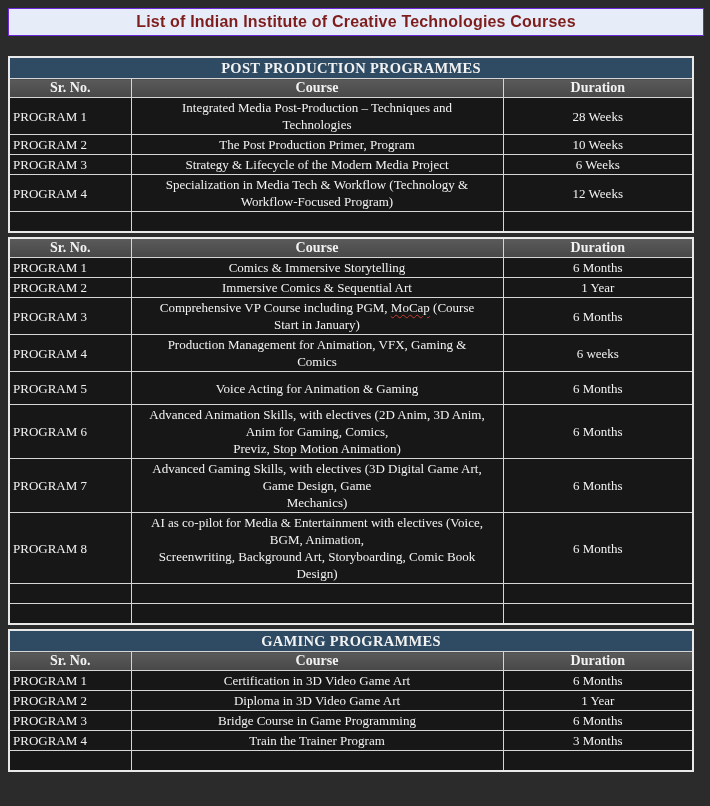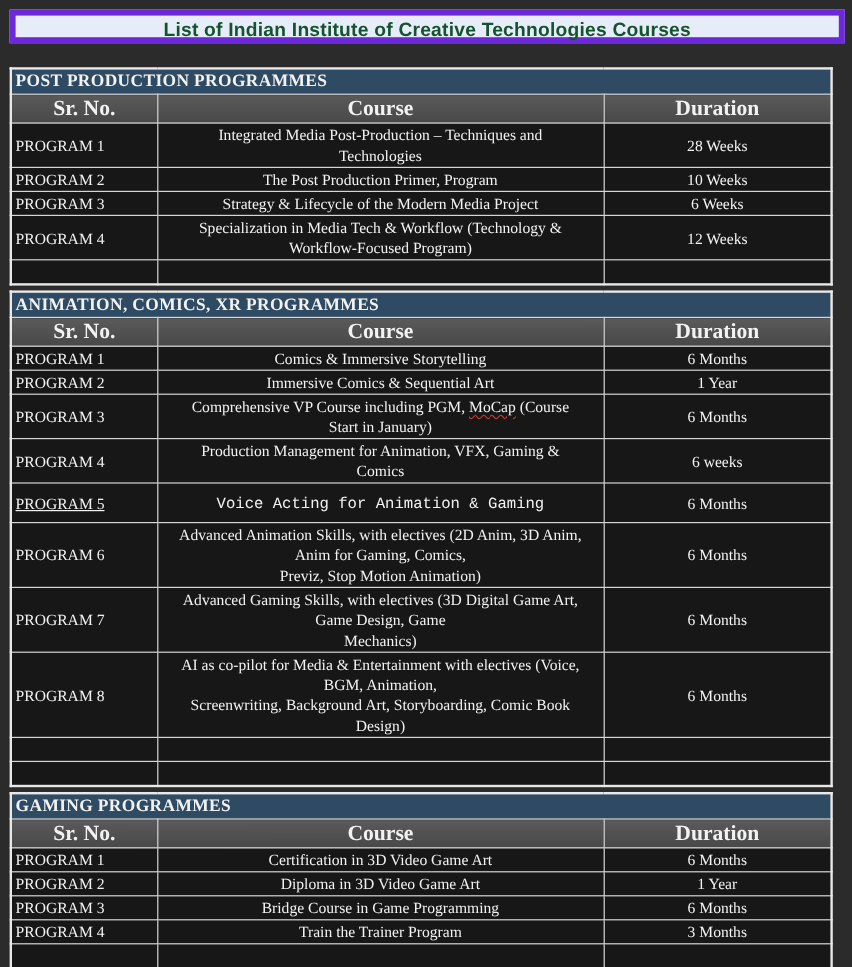--- a/index.html
+++ b/index.html
@@ -15,22 +15,22 @@
     box-sizing: border-box;
     width: 710px;
     height: 806px;
     padding: 8px 0 0 8px;
   }
   .title-bar {
     box-sizing: border-box;
     width: 696px;
     height: 28px;
     background: #e6edf8;
-    border: 5px solid #6d28d9;
-    color: #14532d;
+    border: 1px solid #6d28d9;
+    color: #7f1d1d;
     font-family: "Liberation Sans", sans-serif;
     font-weight: bold;
     font-size: 16px;
     line-height: 26px;
     text-align: center;
     letter-spacing: 0.2px;
   }
   #tables-root { margin-top: 20px; }
   table.section-table {
     border-collapse: collapse;
@@ -43,27 +43,27 @@
   table.section-table th, table.section-table td {
     border: 1px solid #d6d6d6;
     color: #f2f2f2;
     padding: 1px 3px;
     vertical-align: middle;
   }
   th.section-header {
     background: #2e4b63;
     font-size: 14.5px;
     font-weight: bold;
-    text-align: left;
+    text-align: center;
     height: 18px;
     letter-spacing: 0.3px;
   }
   th.col-header {
     background: linear-gradient(#5a5a5a, #484848);
-    font-size: 18px;
+    font-size: 14px;
     font-weight: bold;
     text-align: center;
     height: 16px;
   }
   td {
     font-size: 13px;
     line-height: 17px;
     height: 17px;
   }
   td.c-sr   { text-align: left; width: 118px; }
@@ -133,23 +133,20 @@
         </tbody>
       </table>
       <table class="section-table">
         <colgroup>
           <col class="col-sr">
           <col class="col-course">
           <col class="col-dur">
         </colgroup>
         <thead>
           <tr>
-            <th class="section-header" colspan="3">ANIMATION, COMICS, XR PROGRAMMES</th>
-          </tr>
-          <tr>
             <th class="col-header">Sr. No.</th>
             <th class="col-header">Course</th>
             <th class="col-header">Duration</th>
           </tr>
         </thead>
         <tbody>
           <tr>
             <td class="c-sr">PROGRAM 1</td>
             <td class="c-course">Comics &amp; Immersive Storytelling</td>
             <td class="c-dur">6 Months</td>
@@ -165,22 +162,22 @@
 Start in January)</td>
             <td class="c-dur">6 Months</td>
           </tr>
           <tr>
             <td class="c-sr">PROGRAM 4</td>
             <td class="c-course">Production Management for Animation, VFX, Gaming &amp;
 Comics</td>
             <td class="c-dur">6 weeks</td>
           </tr>
           <tr>
-            <td class="c-sr" style="height: 30px; text-decoration: underline;">PROGRAM 5</td>
-            <td class="c-course" style="height: 30px; font-family: Liberation Mono, monospace;">Voice Acting for Animation &amp; Gaming</td>
+            <td class="c-sr" style="height: 30px;">PROGRAM 5</td>
+            <td class="c-course" style="height: 30px;">Voice Acting for Animation &amp; Gaming</td>
             <td class="c-dur" style="height: 30px;">6 Months</td>
           </tr>
           <tr>
             <td class="c-sr">PROGRAM 6</td>
             <td class="c-course">Advanced Animation Skills, with electives (2D Anim, 3D Anim,
 Anim for Gaming, Comics,
 Previz, Stop Motion Animation)</td>
             <td class="c-dur">6 Months</td>
           </tr>
           <tr>

